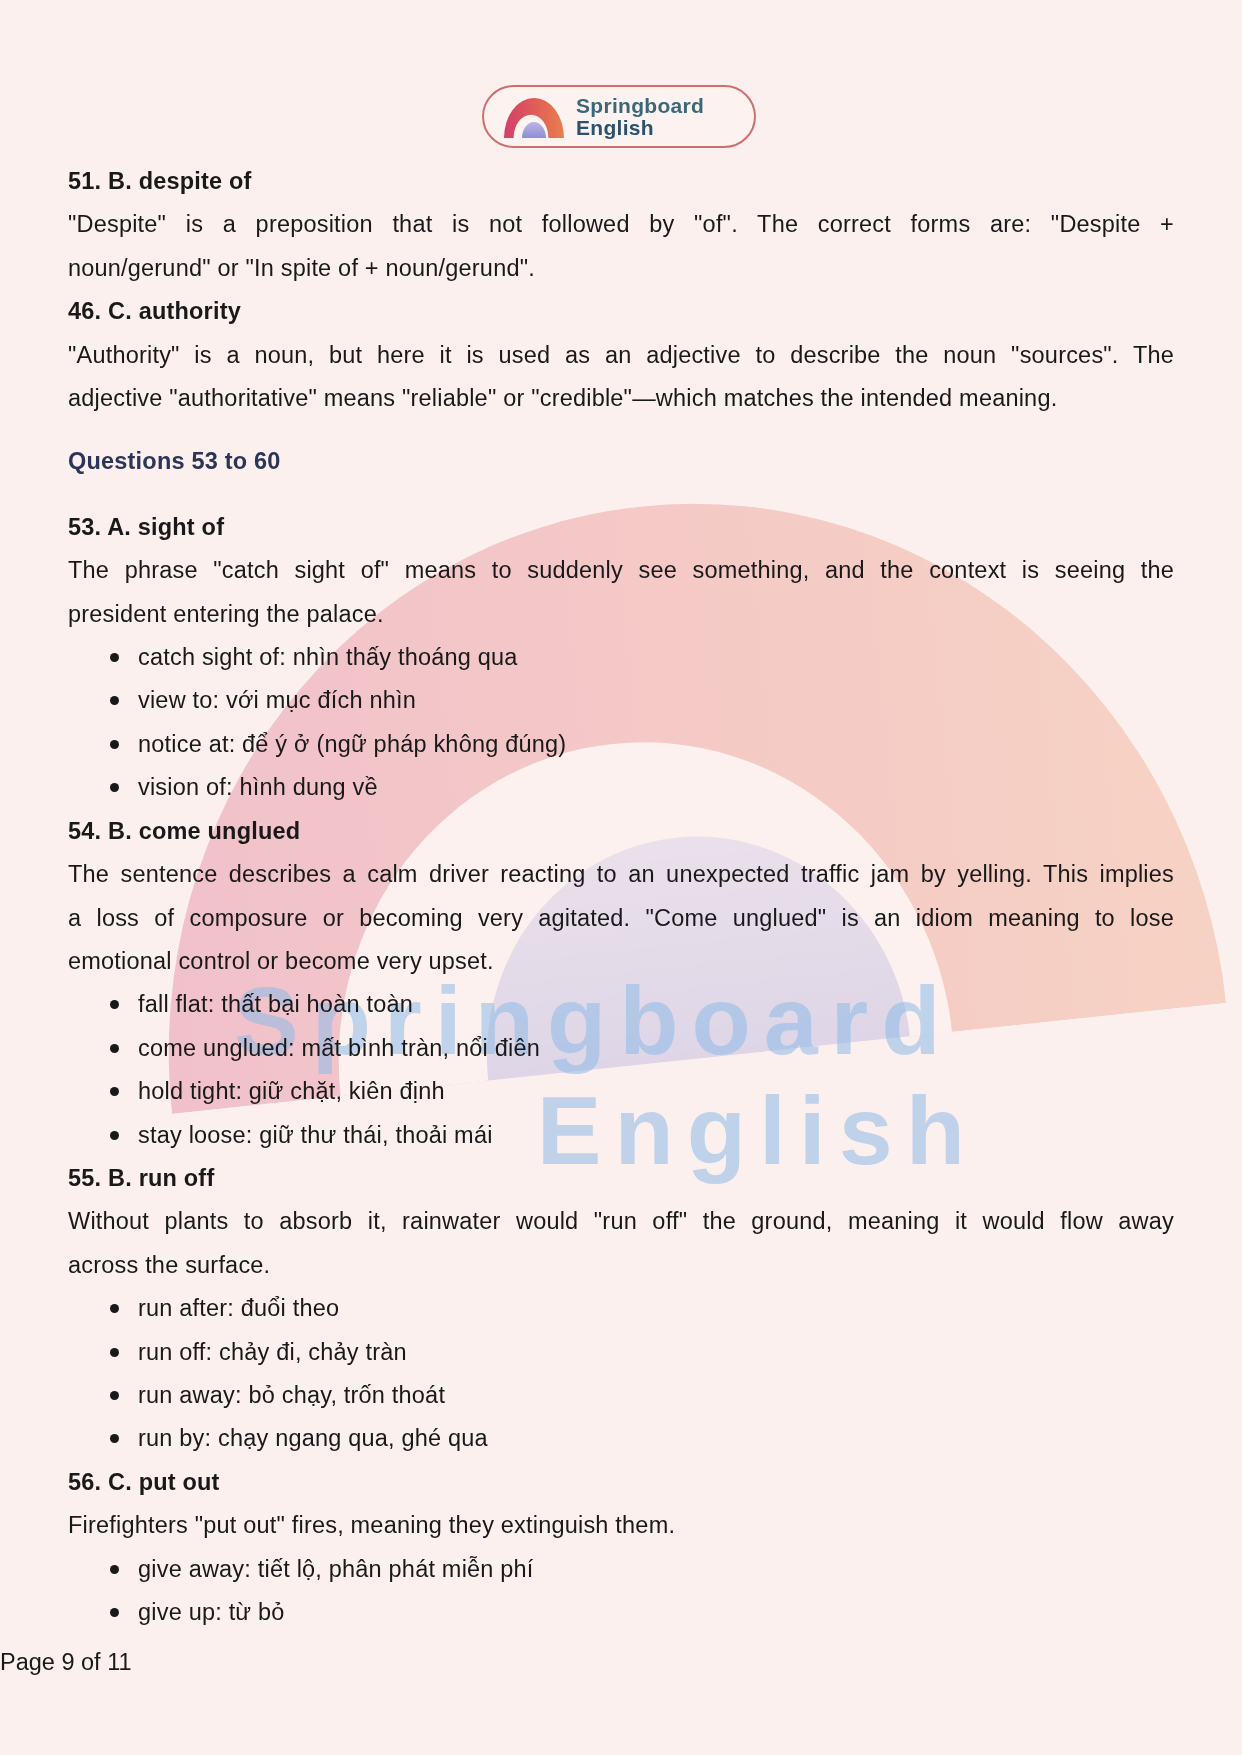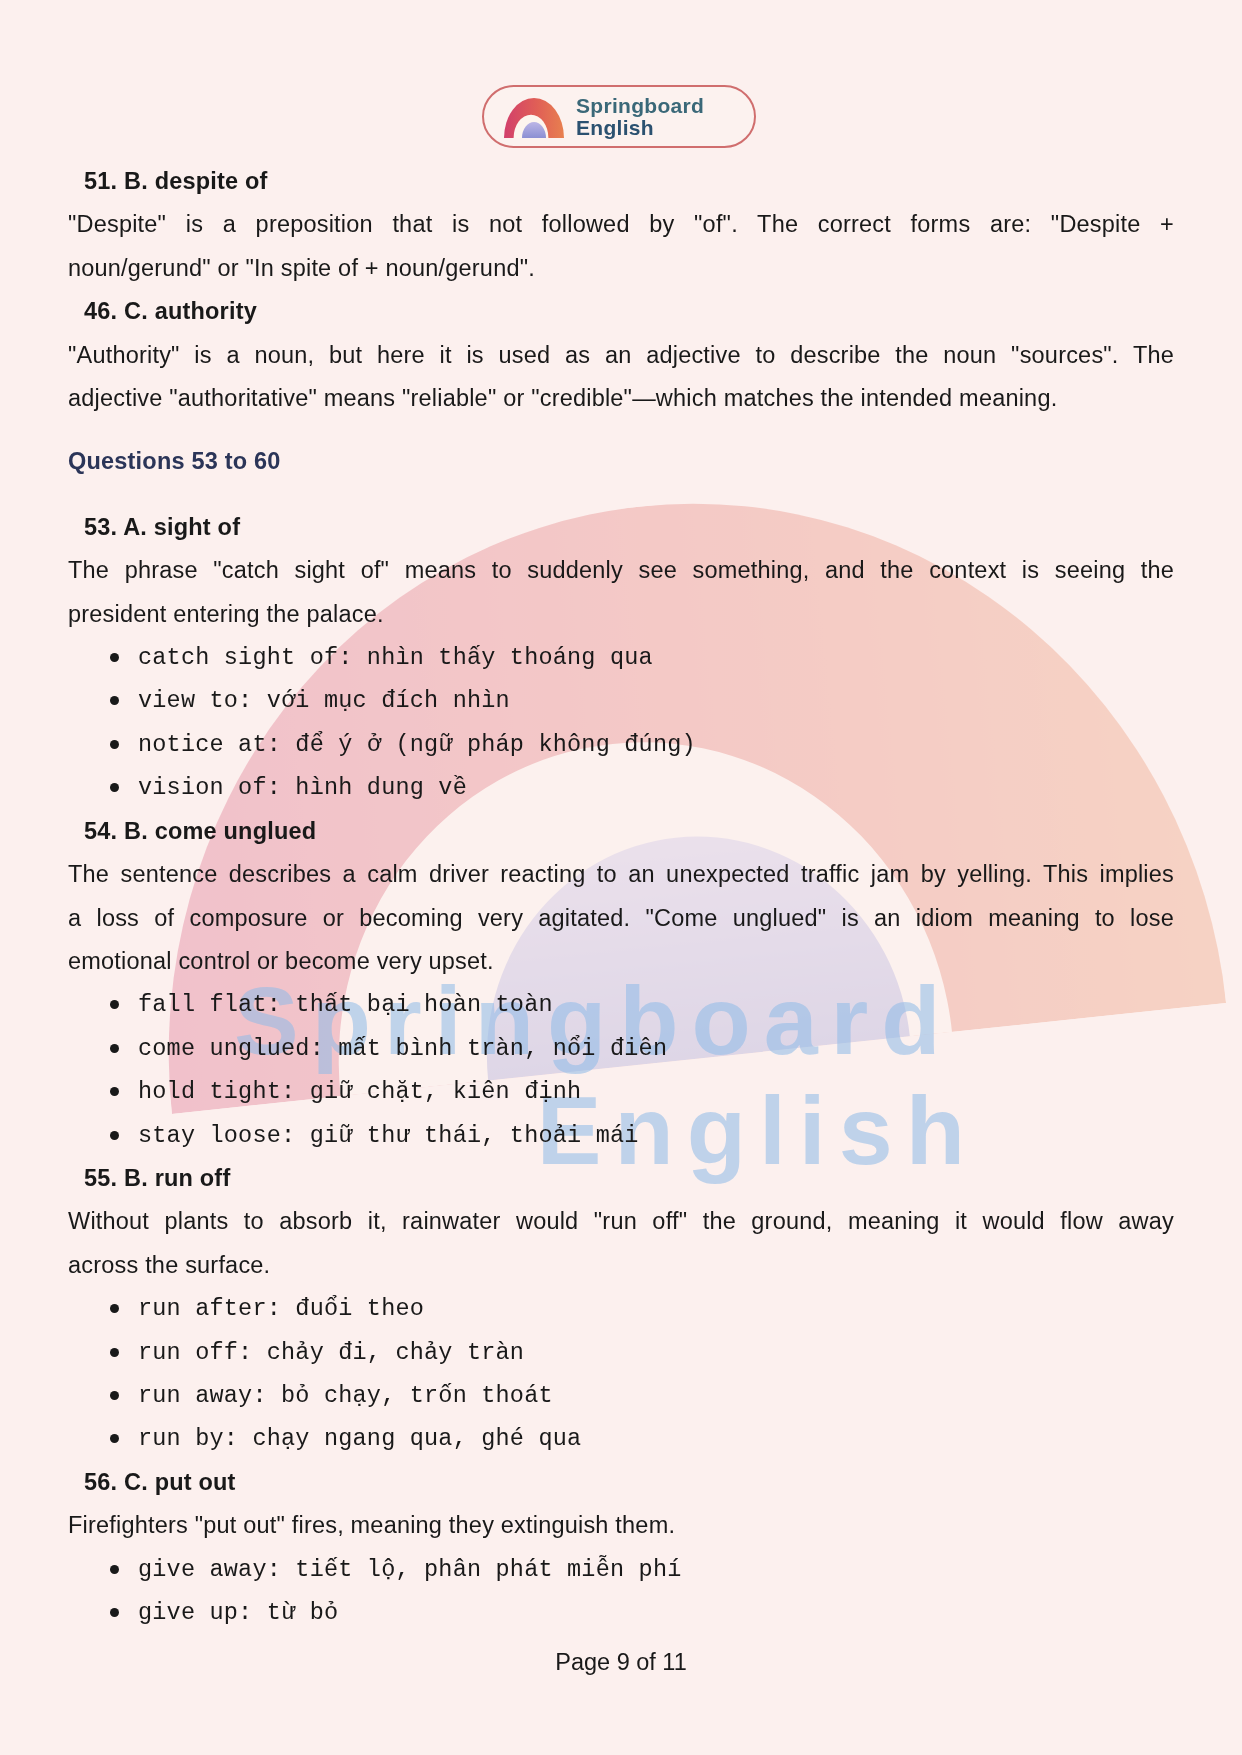--- a/index.html
+++ b/index.html
@@ -47,31 +47,31 @@
   
   .content{
     position:relative;z-index:1;
     padding:160px 68px 0 68px;
     font-size:23.5px;letter-spacing:.2px;
   }
   .content .line,
   .content .heading,
   .content .subheading,
   .content .bullet{min-height:43.4px;line-height:43.4px;}
-  .heading{font-weight:bold;margin-left:16px;}
+  .heading{font-weight:bold;}
   .subheading{font-weight:bold;color:var(--navy);margin-top:20px;margin-bottom:22px;}
   .line.just{text-align:justify;text-align-last:justify;}
-  .bullet{position:relative;padding-left:70px;font-family:Liberation Mono, monospace;}
+  .bullet{position:relative;padding-left:70px;}
   .bullet::before{
     content:"";position:absolute;left:42px;top:17px;width:9px;height:9px;
     border-radius:50%;background:var(--ink);
   }
   .footer{
     position:absolute;left:0;top:1641px;width:100%;z-index:1;
-    text-align:center;font-size:23.5px;line-height:43px;
+    font-size:23.5px;line-height:43px;
   }
 </style>
 </head>
 <body>
 
 <svg width="0" height="0" style="position:absolute" aria-hidden="true">
   <defs>
     <linearGradient id="gradArch" x1="0" y1="0" x2="1" y2="0">
       <stop offset="0" stop-color="#d23f6b"></stop>
       <stop offset="0.55" stop-color="#e05f56"></stop>

